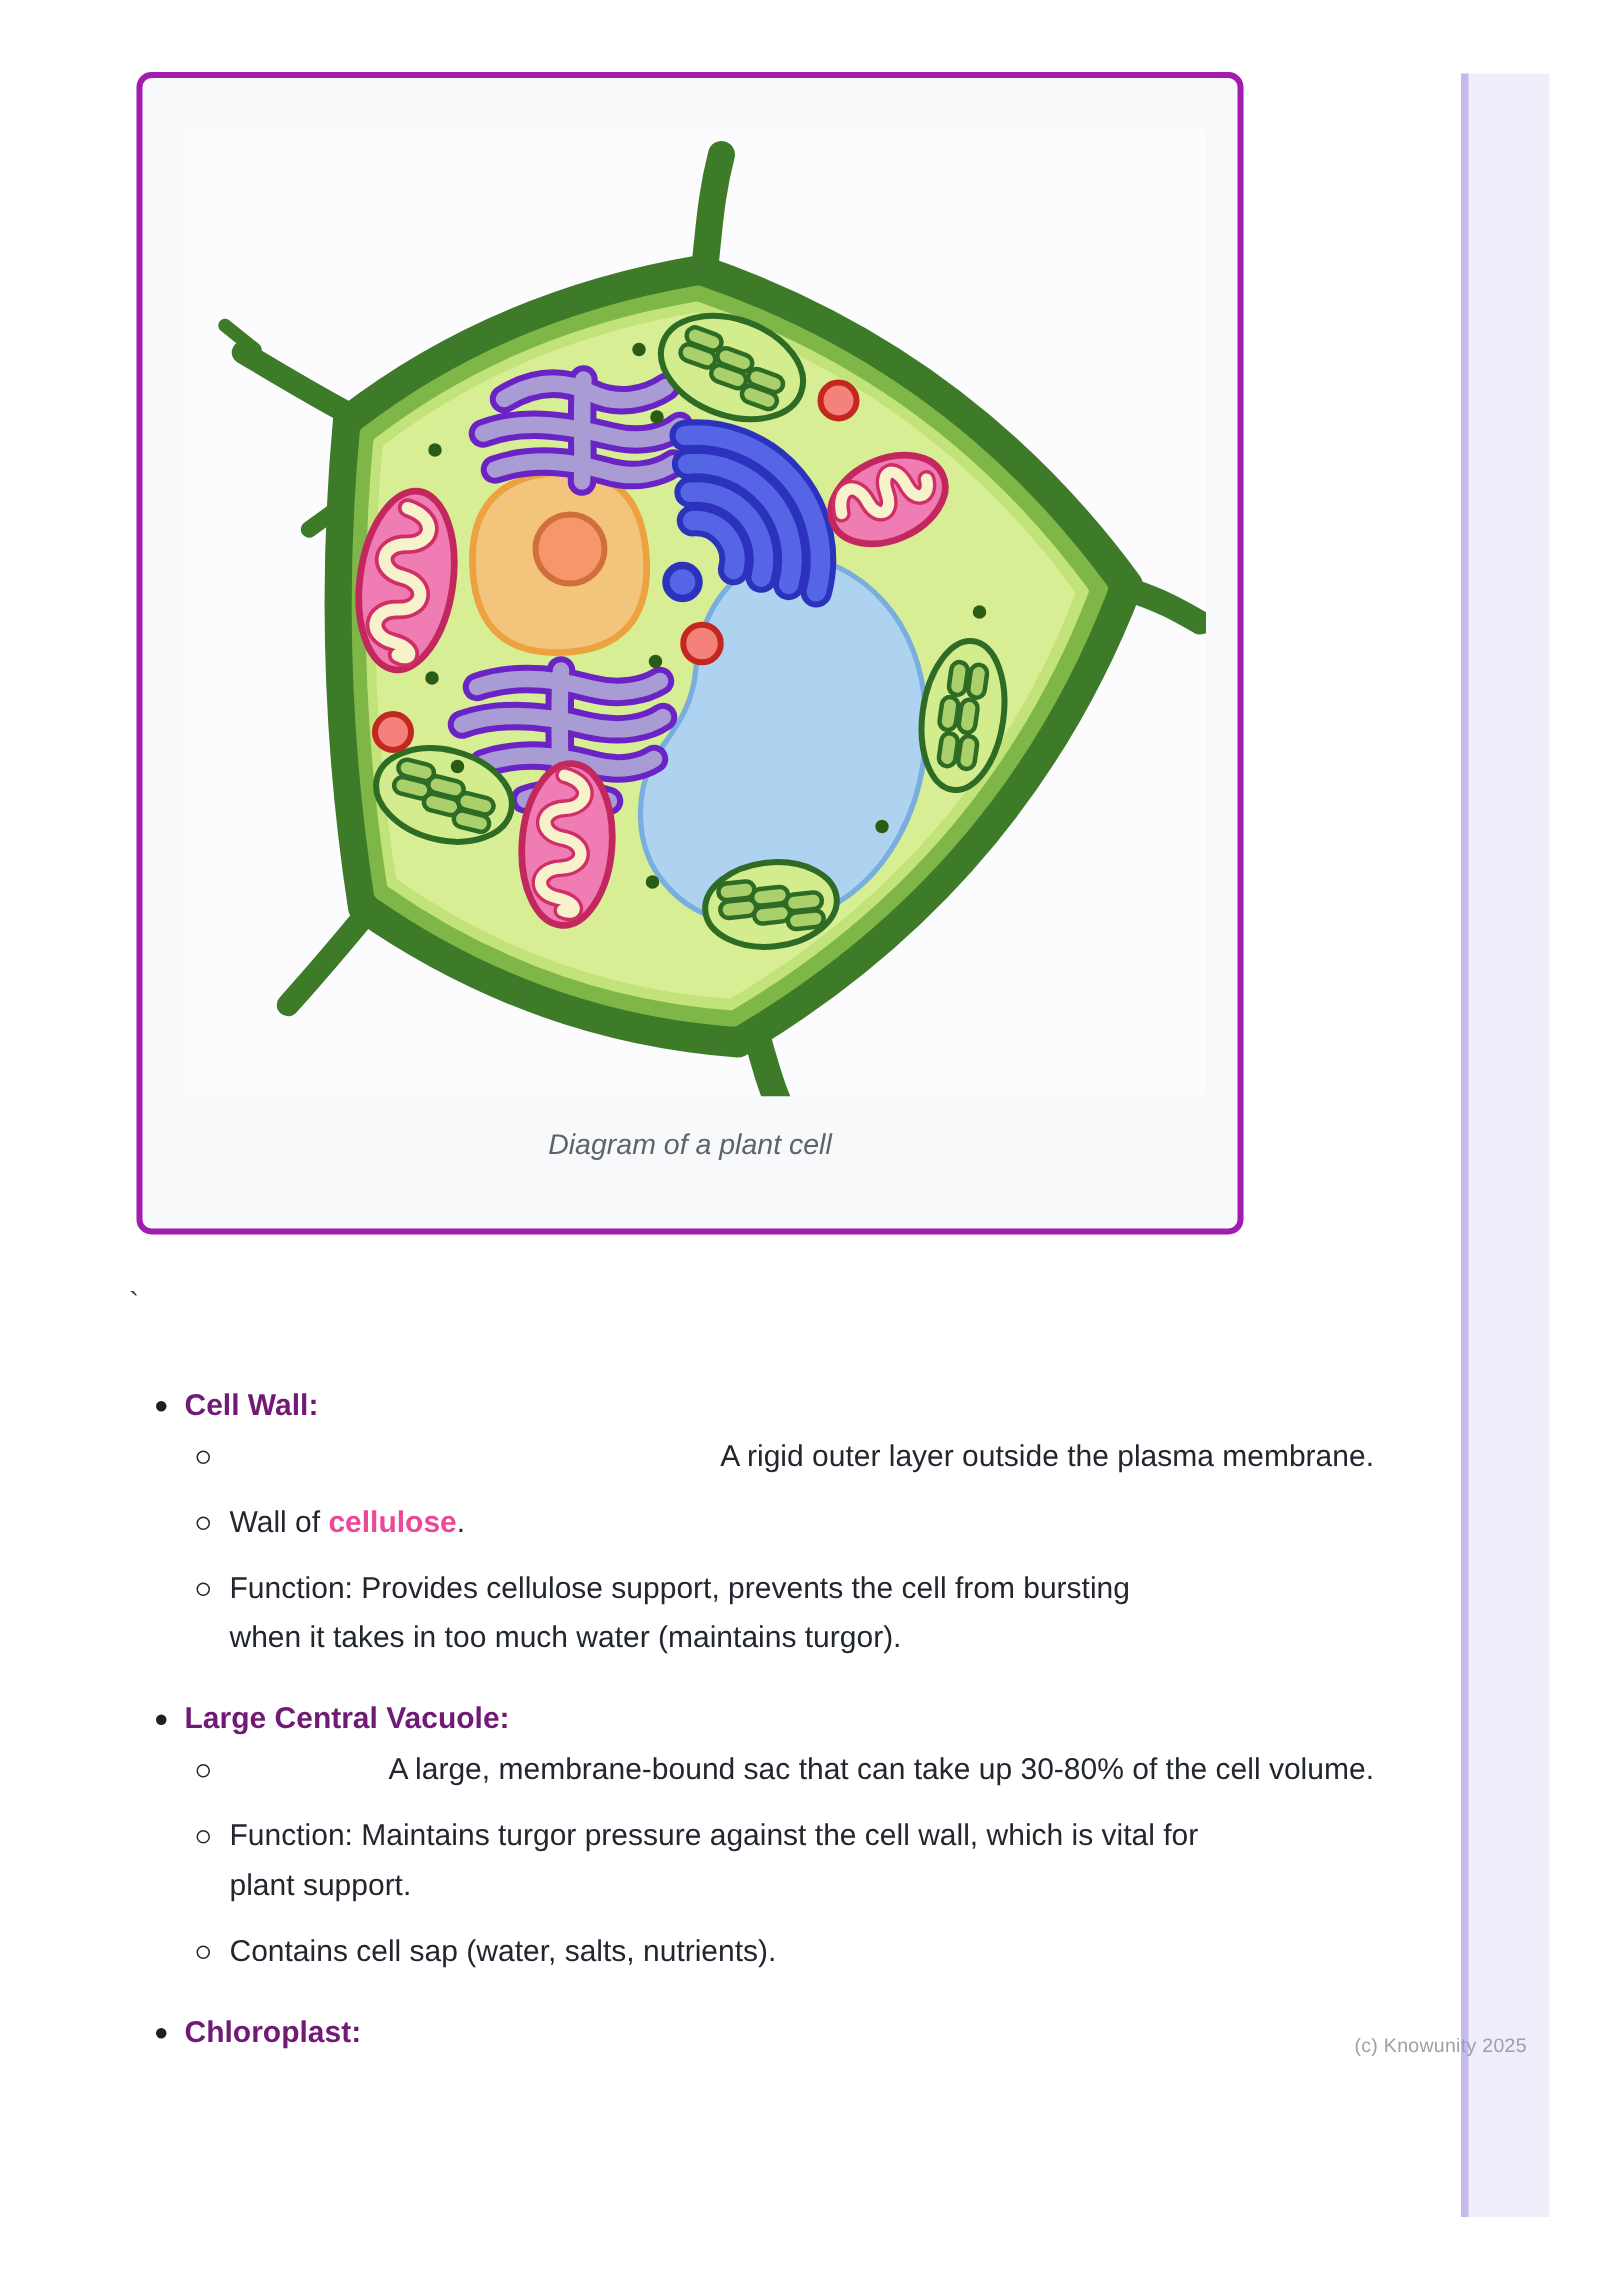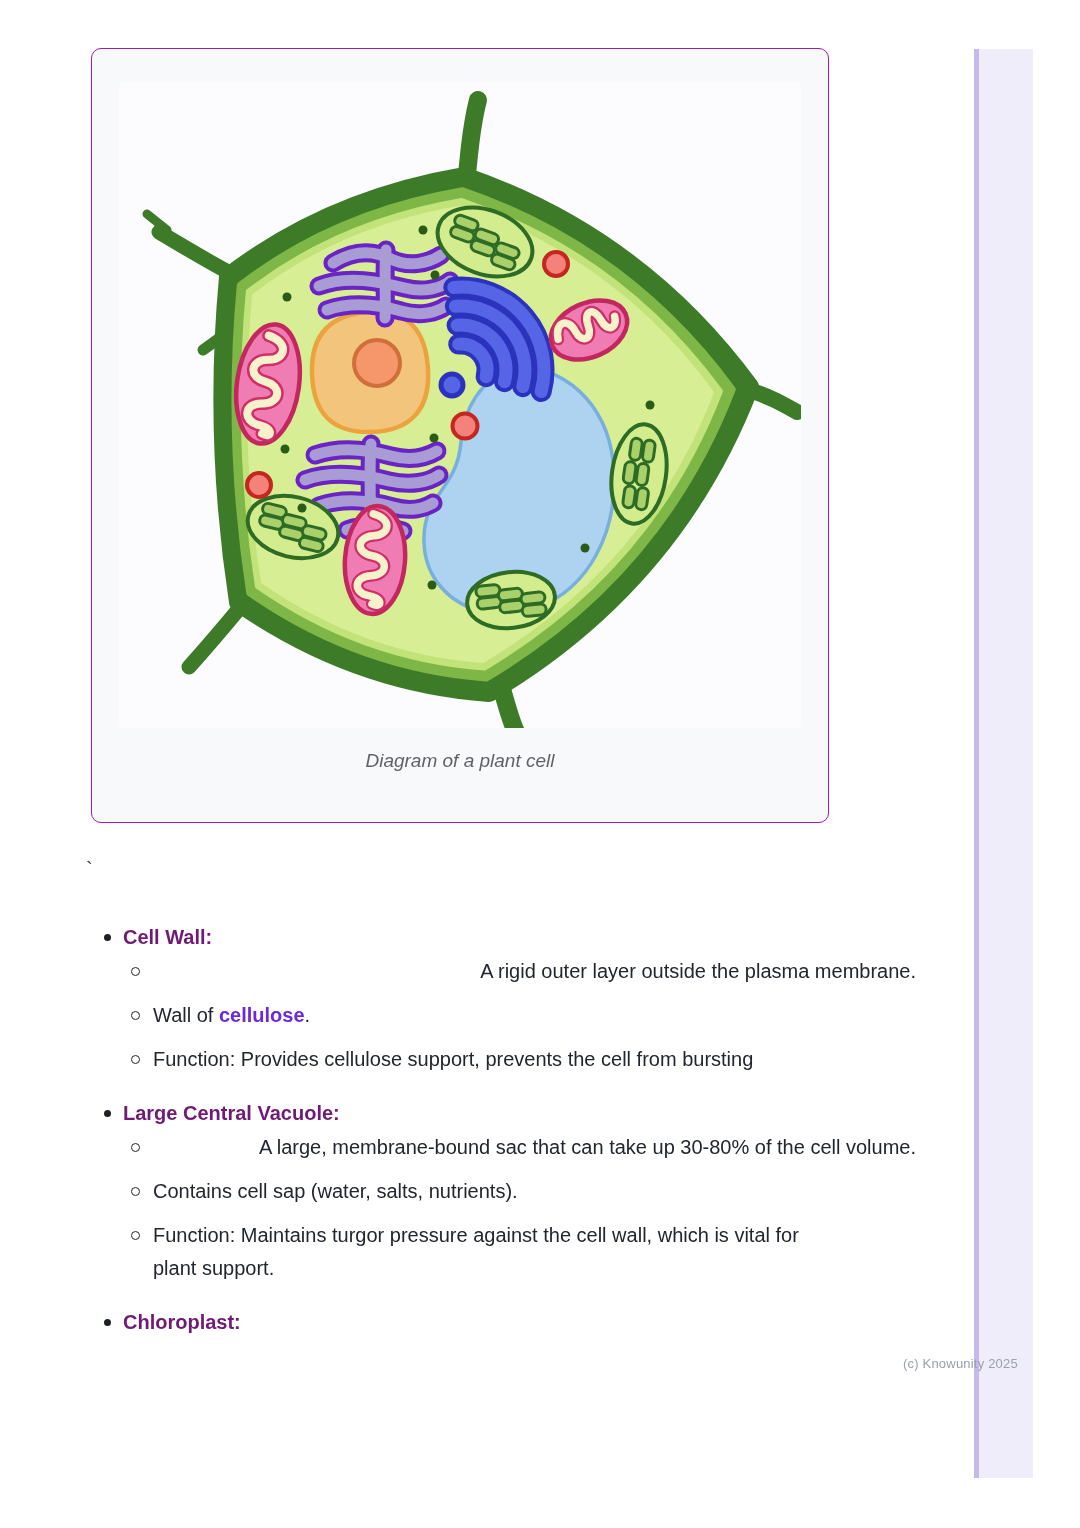--- a/index.html
+++ b/index.html
@@ -3,21 +3,21 @@
 <meta charset="utf-8">
 <style>
   * { margin:0; padding:0; box-sizing:border-box; }
   html,body { width:1080px; height:1528px; background:#ffffff;
     font-family:"Liberation Sans", sans-serif; position:relative; overflow:hidden; }
 
   .page { position:absolute; inset:0; width:1080px; height:1528px; background:#ffffff; }
 
   
   .figure-card { position:absolute; left:91px; top:48px; width:738px; height:775px;
-    background:#f8f9fb; border:1px solid #a21caf; border-radius:10px;
+    background:#f8f9fb; border:4px solid #a21caf; border-radius:10px;
     box-shadow:0 1px 2px rgba(0,0,0,.04); }
   .figure-image { position:absolute; left:27px; top:33px; width:682px; height:646px;
     background:#fcfcfe; border-radius:4px; overflow:hidden; }
   .figure-caption { position:absolute; left:0; top:700px; width:100%; text-align:center;
     font-size:19px; line-height:24px; font-style:italic; color:#5f6368; }
 
   .stray-char { position:absolute; left:86px; top:858px; font-size:20px; color:#3c4043; }
 
   
   .notes { position:absolute; left:96px; top:921px; width:820px;
@@ -26,21 +26,21 @@
   .l1-item { margin-top:21px; }
   .l1-item:first-child { margin-top:0; }
   .l1-title { font-weight:bold; position:relative; padding-left:27px; color:#701a75; }
   .l1-title::before { content:''; position:absolute; left:8px; top:13px;
     width:7px; height:7px; border-radius:50%; background:#1d2027; }
   .l2 { margin-top:0; }
   .l2-item { position:relative; padding-left:57px; margin-top:11px; }
   .l2-item:first-child { margin-top:1px;text-align:right; }
   .l2-item::before { content:''; position:absolute; left:35px; top:12px;
     width:7px; height:7px; border:1.5px solid #22262e; border-radius:50%; background:transparent; }
-  .l2-item strong { font-weight:bold; color:#6d28d9; }
+  .l2-item strong { font-weight:bold; color:#ec4899; }
 
   
   .side-strip { position:absolute; left:974px; top:49px; width:59px; height:1429px;
     background:#f0edfa; border-left:5px solid #c7b9ed; z-index:1; }
 
   .watermark { position:absolute; left:903px; top:1356px; font-size:13px;
     color:#9aa1aa; letter-spacing:.2px; z-index:3; }
 </style>
 </head>
 <body>
@@ -223,29 +223,29 @@
 
   <div class="stray-char">`</div>
 
   <div class="notes">
     <ul class="l1">
         <li class="l1-item">
           <div class="l1-title">Cell Wall:</div>
           <ul class="l2">
             <li class="l2-item"><span>A rigid outer layer outside the plasma membrane.</span></li>
             <li class="l2-item"><span>Wall of </span><strong>cellulose</strong><span>.</span></li>
-            <li class="l2-item"><span>Function: Provides cellulose support, prevents the cell from bursting</span><br></li>
+            <li class="l2-item"><span>Function: Provides cellulose support, prevents the cell from bursting</span><br><span>when it takes in too much water (maintains turgor).</span></li>
           </ul>
         </li>
         <li class="l1-item">
           <div class="l1-title">Large Central Vacuole:</div>
           <ul class="l2">
             <li class="l2-item"><span>A large, membrane-bound sac that can take up 30-80% of the cell volume.</span></li>
+            <li class="l2-item"><span>Function: Maintains turgor pressure against the cell wall, which is vital for</span><br><span>plant support.</span></li>
             <li class="l2-item"><span>Contains cell sap (water, salts, nutrients).</span></li>
-            <li class="l2-item"><span>Function: Maintains turgor pressure against the cell wall, which is vital for</span><br><span>plant support.</span></li>
           </ul>
         </li>
         <li class="l1-item">
           <div class="l1-title">Chloroplast:</div>
         </li>
       </ul>
   </div>
 
   <div class="side-strip"></div>
 

